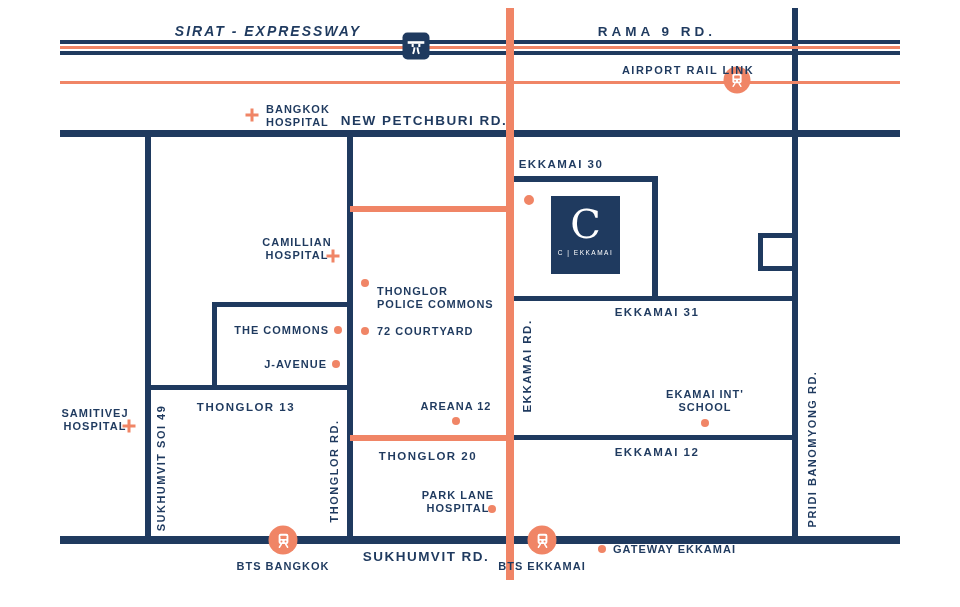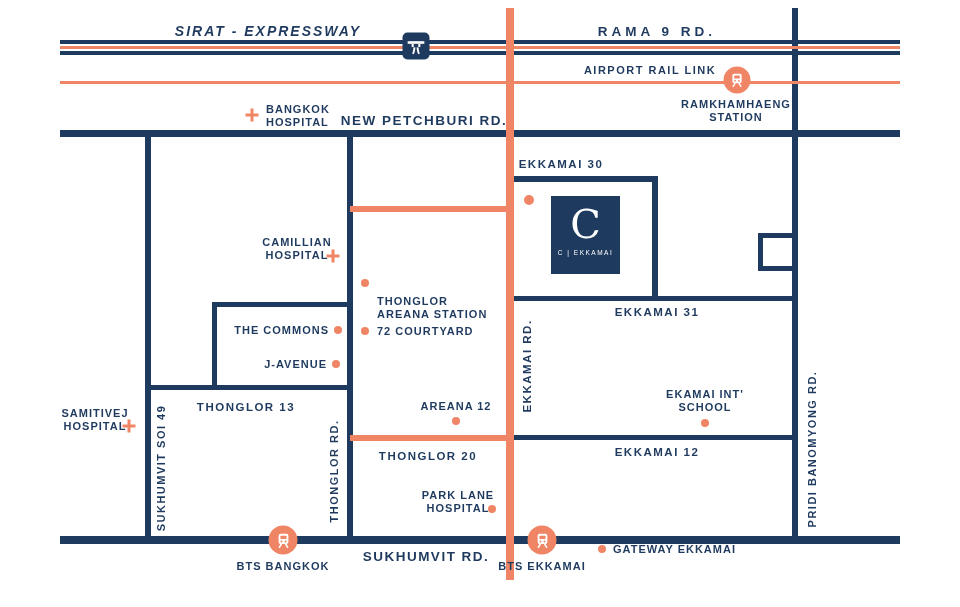--- a/index.html
+++ b/index.html
@@ -110,58 +110,54 @@
 
   <div class="ring" style="left:529px;top:200px"></div>
 
   <div class="logo" style="left:551px;top:196px;width:69px;height:78px">
     <div class="logo-mark">C</div>
     <div class="logo-name">C | EKKAMAI</div>
   </div>
 
   <div class="lbl big italic" style="left:268px;top:31px;font-size:14px;letter-spacing:2px">SIRAT - EXPRESSWAY</div>
   <div class="lbl big" style="left:657px;top:31px;letter-spacing:4px">RAMA 9 RD.</div>
-  <div class="lbl" style="left:650px;top:70px;font-size:11px;letter-spacing:1.5px">AIRPORT RAIL LINK</div>
+  <div class="lbl" style="left:688px;top:70px;font-size:11px;letter-spacing:1.5px">AIRPORT RAIL LINK</div>
   <div class="lbl big" style="left:424px;top:120px">NEW PETCHBURI RD.</div>
   <div class="lbl big" style="left:426px;top:556px">SUKHUMVIT RD.</div>
 
   <div class="lbl lbl-v" style="left:161px;top:468px;font-size:11px;letter-spacing:1.5px">SUKHUMVIT SOI 49</div>
   <div class="lbl lbl-v" style="left:334px;top:471px;font-size:11px;letter-spacing:1.5px">THONGLOR RD.</div>
   <div class="lbl lbl-v mid" style="left:527px;top:366px">EKKAMAI RD.</div>
   <div class="lbl lbl-v" style="left:812px;top:449px;font-size:11px;letter-spacing:1.5px">PRIDI BANOMYONG RD.</div>
 
   <div class="lbl mid" style="left:561px;top:164px">EKKAMAI 30</div>
   <div class="lbl mid" style="left:657px;top:312px">EKKAMAI 31</div>
   <div class="lbl mid" style="left:657px;top:452px">EKKAMAI 12</div>
   <div class="lbl mid" style="left:428px;top:456px">THONGLOR 20</div>
   <div class="lbl mid" style="left:246px;top:407px">THONGLOR 13</div>
 
-  <div class="lbl ctr" style="left:736px;top:111px">
-    <span>RAMKHAMHAENG</span>
-    <span>STATION</span>
-  </div>
   <div class="lbl" style="left:283px;top:566px;font-size:11px">BTS  BANGKOK</div>
   <div class="lbl" style="left:542px;top:566px;font-size:11px">BTS  EKKAMAI</div>
 
   <div class="plus" style="left:252px;top:115px"></div>
   <div class="lbl lbl-l" style="left:266px;top:116px">
     <span>BANGKOK</span>
     <span>HOSPITAL</span>
   </div>
 
   <div class="lbl ctr" style="left:297px;top:249px">
     <span>CAMILLIAN</span>
     <span>HOSPITAL</span>
   </div>
   <div class="plus" style="left:333px;top:256px"></div>
 
   <div class="dot" style="left:365px;top:283px"></div>
-  <div class="lbl lbl-l" style="left:377px;top:308px">
+  <div class="lbl lbl-l" style="left:377px;top:298px">
     <span>THONGLOR</span>
-    <span>AREANA STATION</span>
+    <span>POLICE COMMONS</span>
   </div>
 
   <div class="lbl lbl-r" style="right:631px;top:330px">THE COMMONS</div>
   <div class="dot" style="left:338px;top:330px"></div>
 
   <div class="dot" style="left:365px;top:331px"></div>
   <div class="lbl lbl-l" style="left:377px;top:331px">72 COURTYARD</div>
 
   <div class="lbl lbl-r" style="right:633px;top:364px">J-AVENUE</div>
   <div class="dot" style="left:336px;top:364px"></div>

